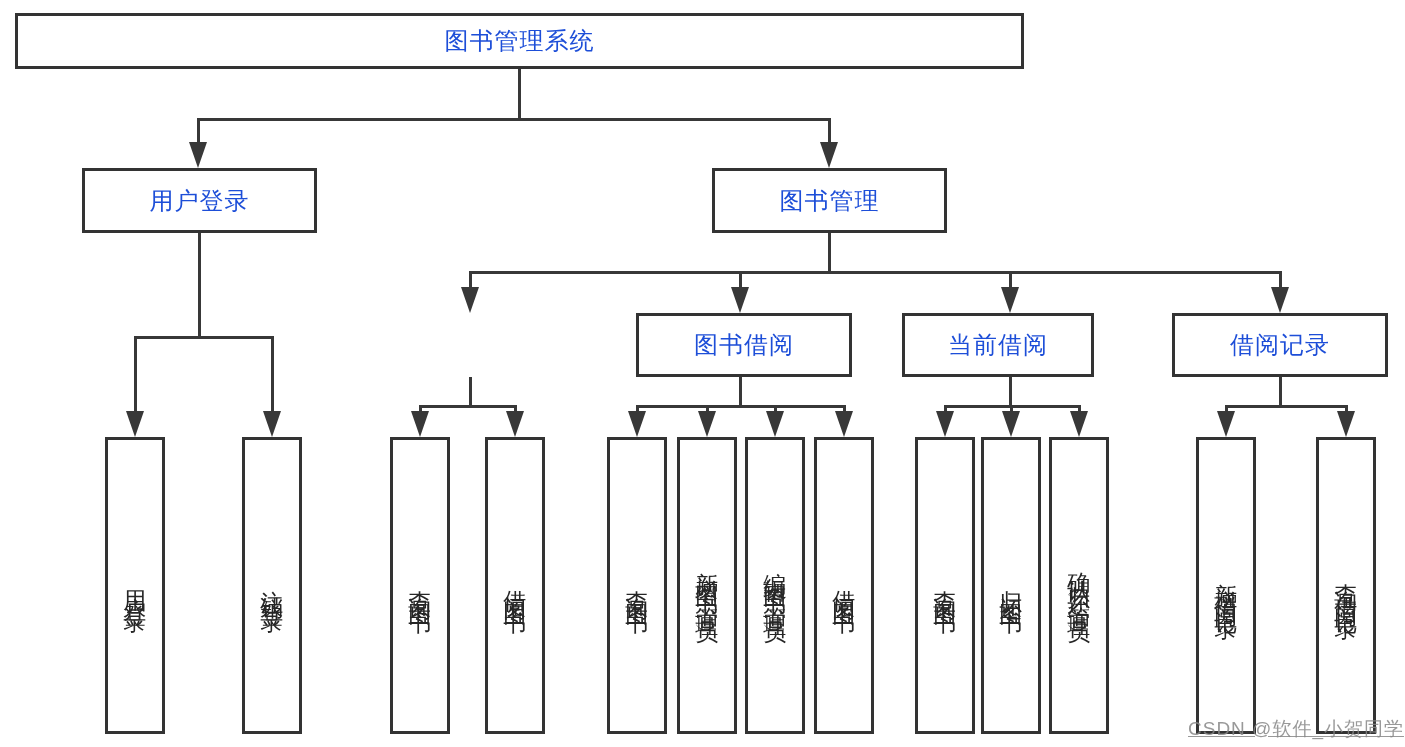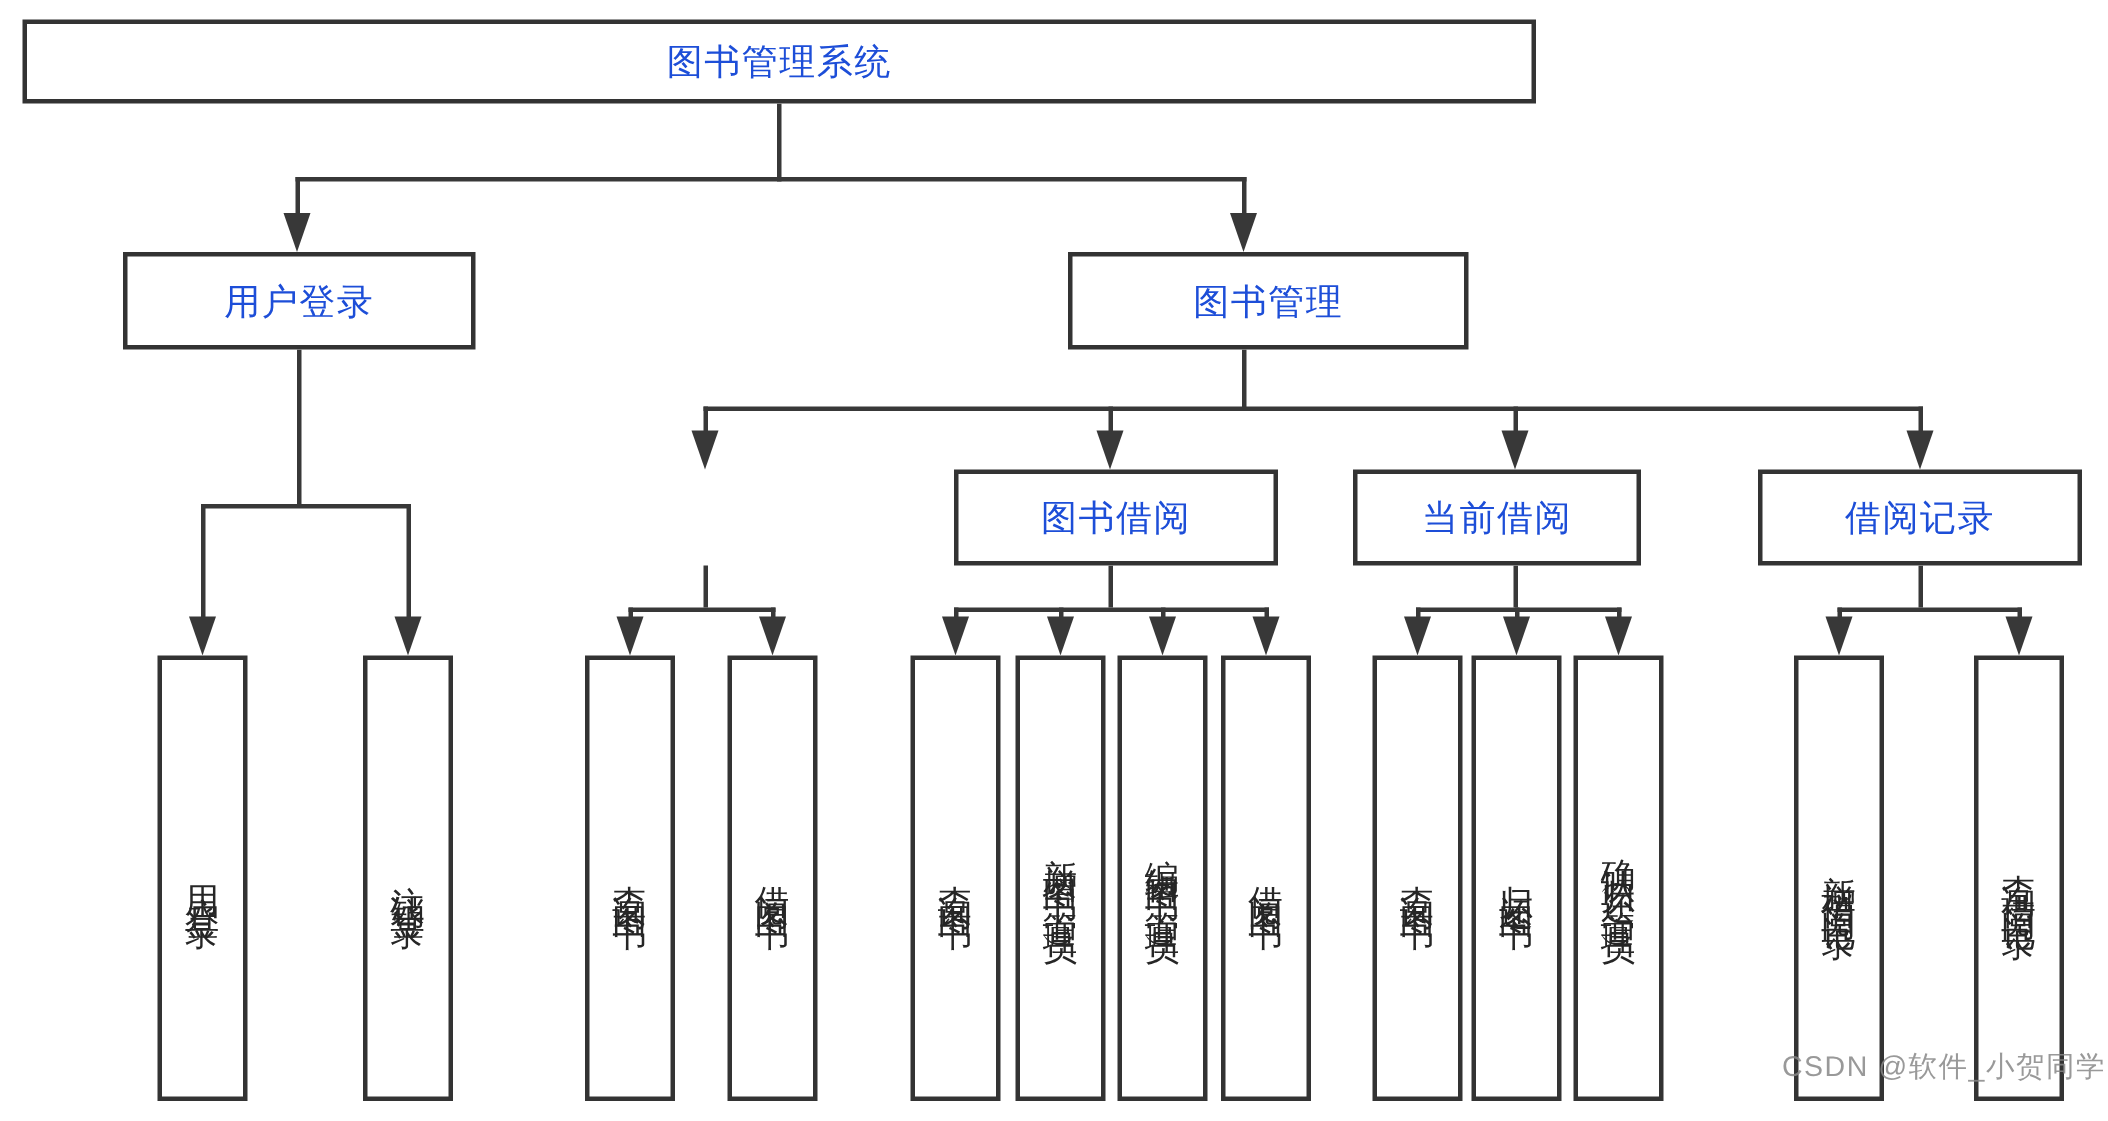--- a/index.html
+++ b/index.html
@@ -20,37 +20,37 @@
     font-weight:normal;color:#262626;font-size:23px;
     writing-mode:vertical-rl;text-orientation:mixed;letter-spacing:7px;line-height:1.15;
   }
   .ln{position:absolute;background:#383838;z-index:1;}
   .ar{
     position:absolute;width:0;height:0;z-index:1;
     border-left:9px solid transparent;border-right:9px solid transparent;
     border-top:26px solid #383838;
   }
   .watermark{
-    position:absolute;left:1188px;top:698px;z-index:5;
-    font-size:19px;color:rgba(135,135,135,0.85);letter-spacing:1px;white-space:nowrap;
+    position:absolute;left:1188px;top:716px;z-index:5;
+    font-size:19px;color:rgba(135,135,135,0.85);letter-spacing:1px;white-space:nowrap;text-decoration:underline;
   }
 </style>
 </head>
 <body>
 
 <div class="stage">
 
   <div class="box" style="left:15px;top:13px;width:1009px;height:56px;">
     <span>图书管理系统</span>
   </div>
 
   <div class="box" style="left:82px;top:168px;width:235px;height:65px;">
     <span>用户登录</span>
   </div>
-  <div class="box" style="left:712px;top:168px;width:267px;height:65px;">
+  <div class="box" style="left:712px;top:168px;width:235px;height:65px;">
     <span>图书管理</span>
   </div>
 
   <div class="box" style="left:636px;top:313px;width:216px;height:64px;">
     <span>图书借阅</span>
   </div>
   <div class="box" style="left:902px;top:313px;width:192px;height:64px;">
     <span>当前借阅</span>
   </div>
   <div class="box" style="left:1172px;top:313px;width:216px;height:64px;">

